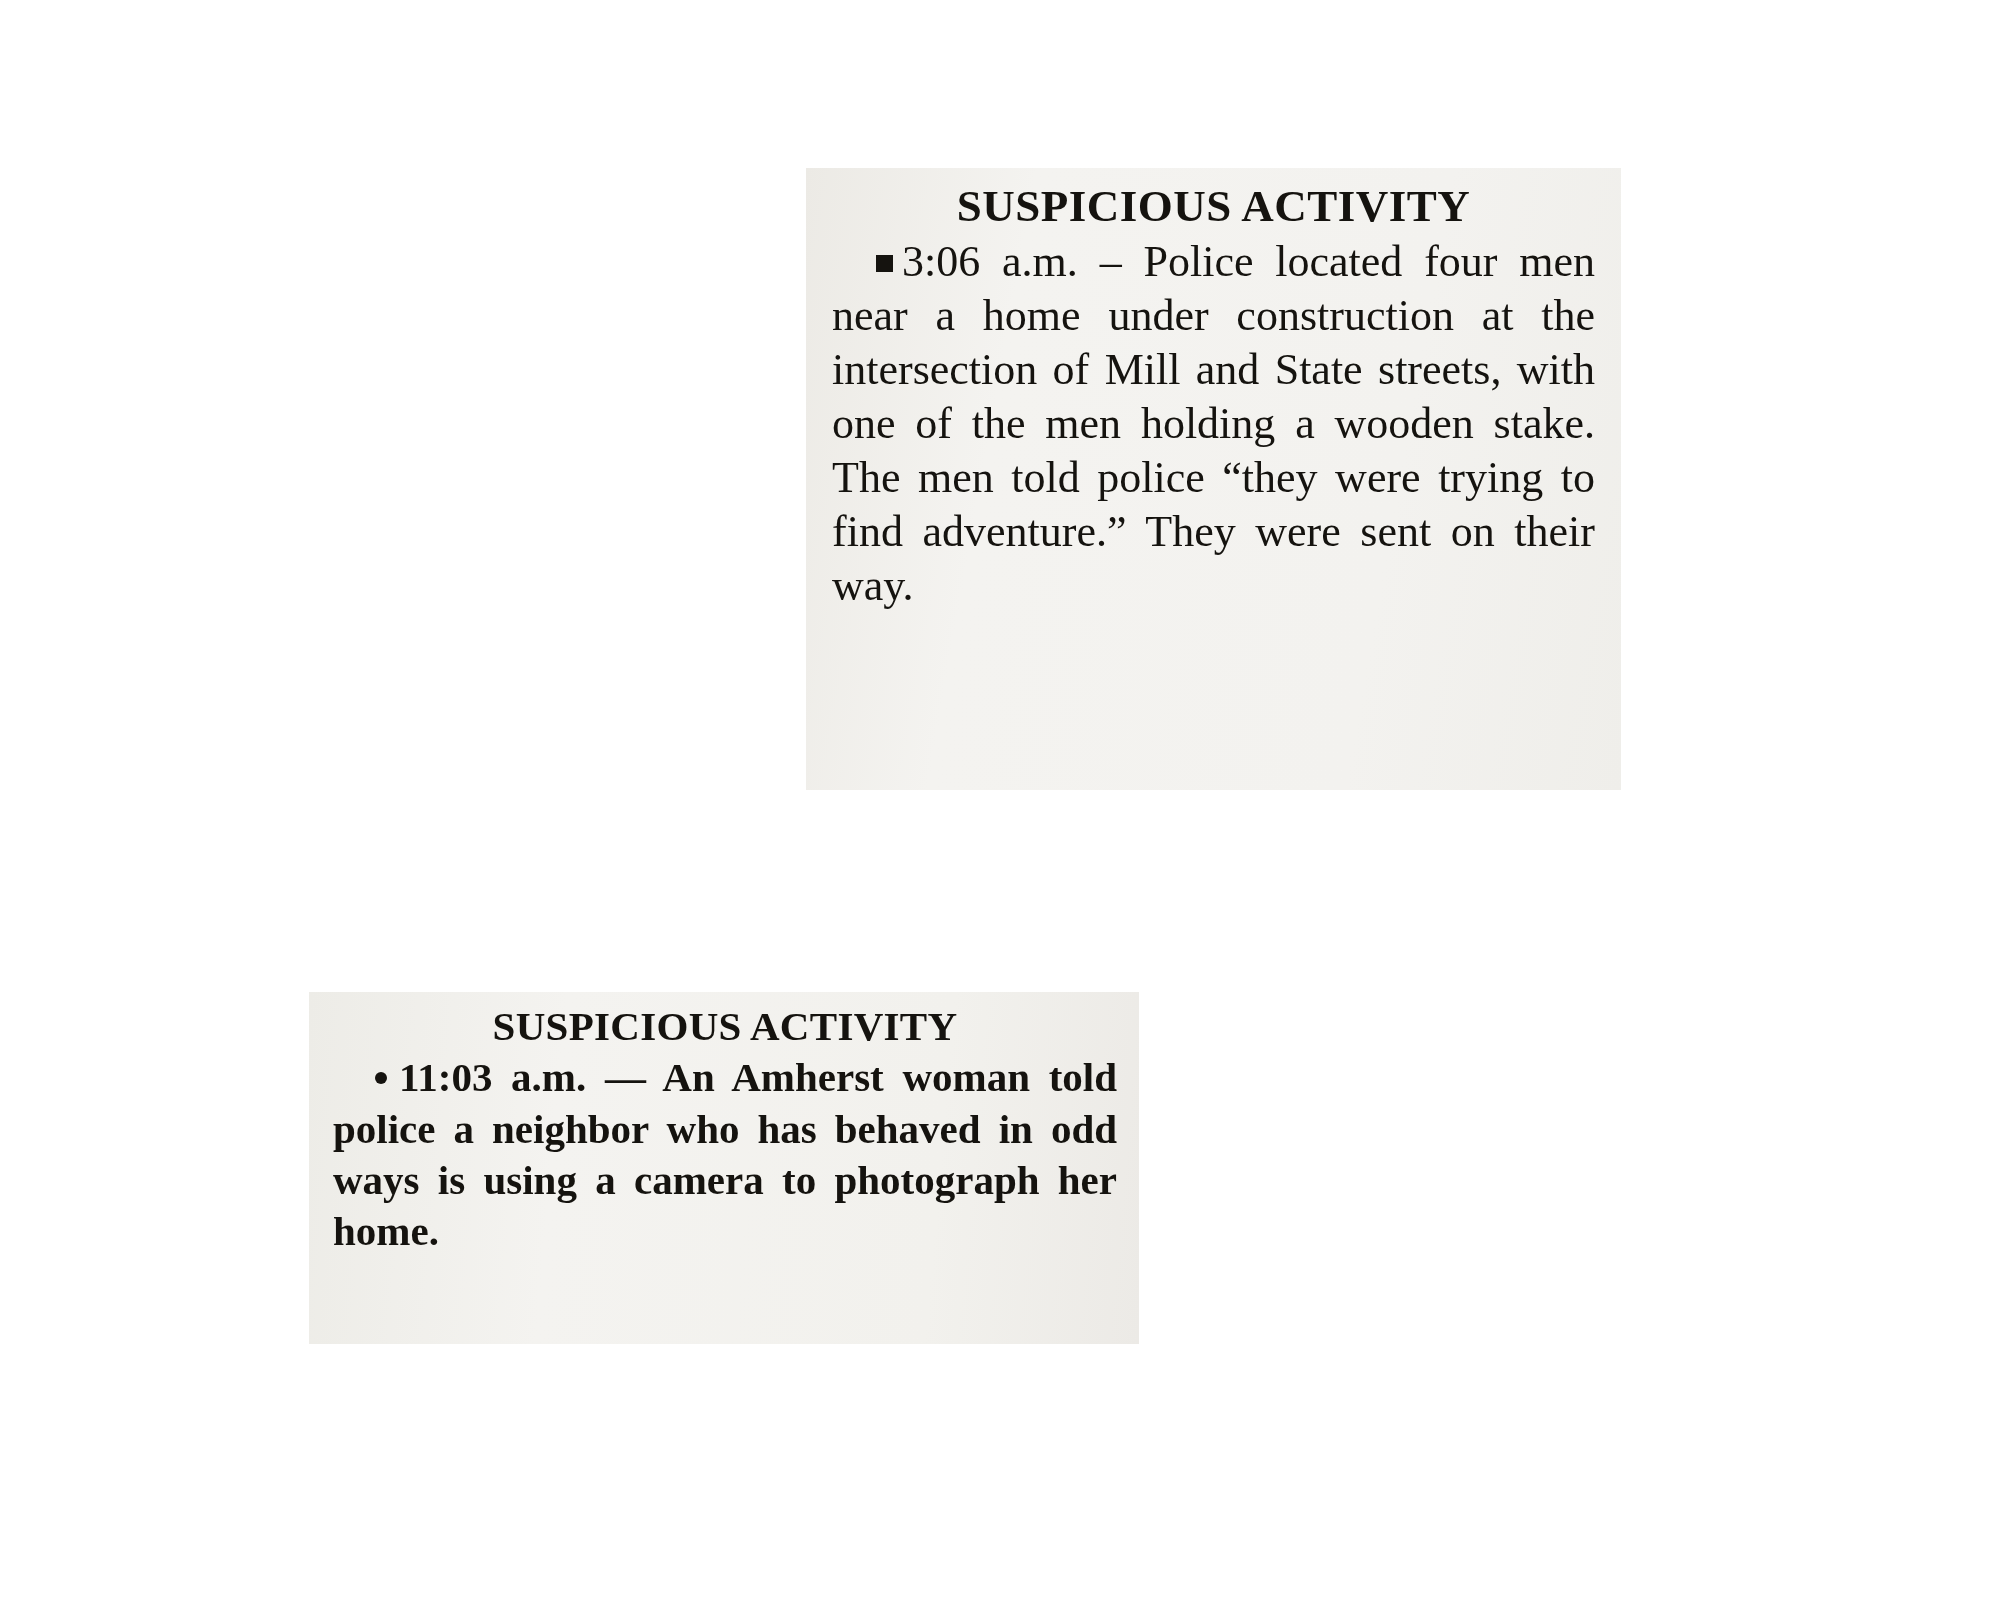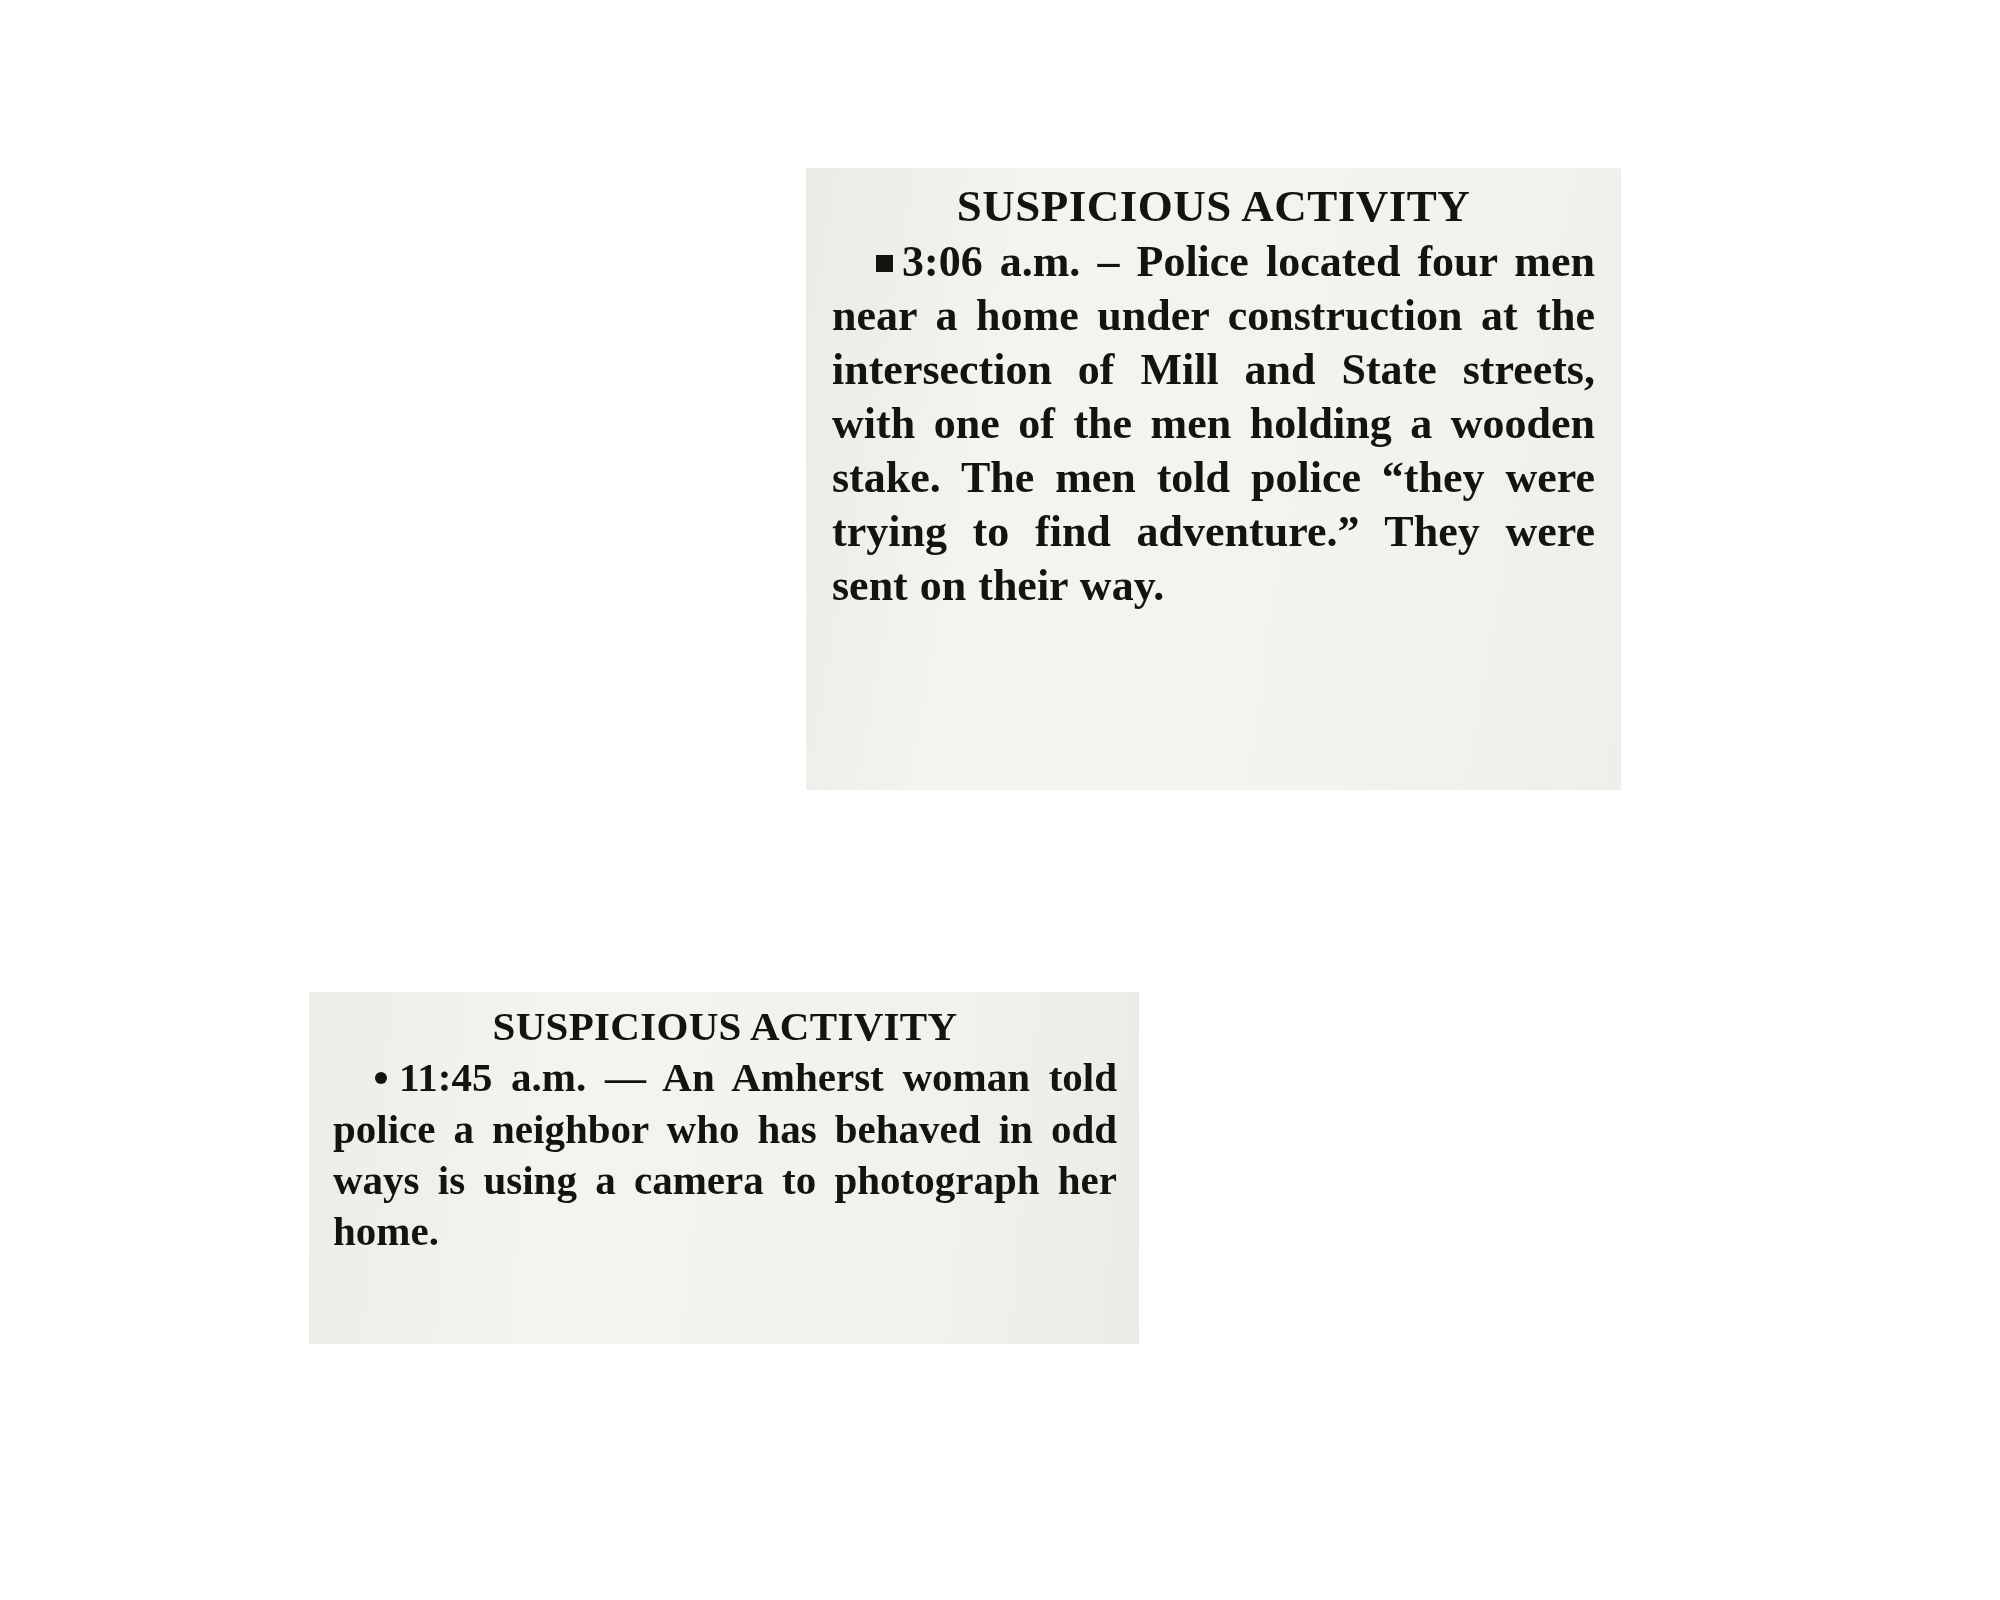--- a/index.html
+++ b/index.html
@@ -35,21 +35,21 @@
     font-size: 45px;
     font-weight: bold;
     letter-spacing: 0.5px;
     text-align: center;
     line-height: 1.08;
     margin: 0 0 4px 0;
     font-family: "Liberation Serif", serif;
   }
   #clip-one .body {
     font-size: 44px;
-    font-weight: bold;
+    font-weight: normal;
     line-height: 1.23;
     text-align: justify;
     text-align-last: left;
     word-spacing: 1px;
     margin: 0;
   }
   #clip-one .bullet-sq {
     display: inline-block;
     width: 17px;
     height: 17px;
@@ -124,14 +124,14 @@
 <div class="ghost" id="ghost-one">ree</div>
 <div class="ghost" id="ghost-two">Dorm after</div>
 
 <div class="clipping" id="clip-one">
   <div class="headline">SUSPICIOUS ACTIVITY</div>
   <p class="body"><span class="bullet-sq"></span><span>3:06 a.m.</span> <span>–</span> <span>Police located four men near a home under construction at the intersection of Mill and State streets, with one of the men holding a wooden stake. The men told police “they were trying to find adventure.” They were sent on their way.</span></p>
 </div>
 
 <div class="clipping" id="clip-two">
   <div class="headline">SUSPICIOUS ACTIVITY</div>
-  <p class="body"><span class="bullet-dot"></span><span>11:45 a.m.</span> <span>—</span> <span>An Amherst woman told police a neighbor who has behaved in odd ways is using a camera to photograph her home.</span></p>
+  <p class="body"><span class="bullet-dot"></span><span>11:03 a.m.</span> <span>—</span> <span>An Amherst woman told police a neighbor who has behaved in odd ways is using a camera to photograph her home.</span></p>
 </div>
 
 </body></html>

